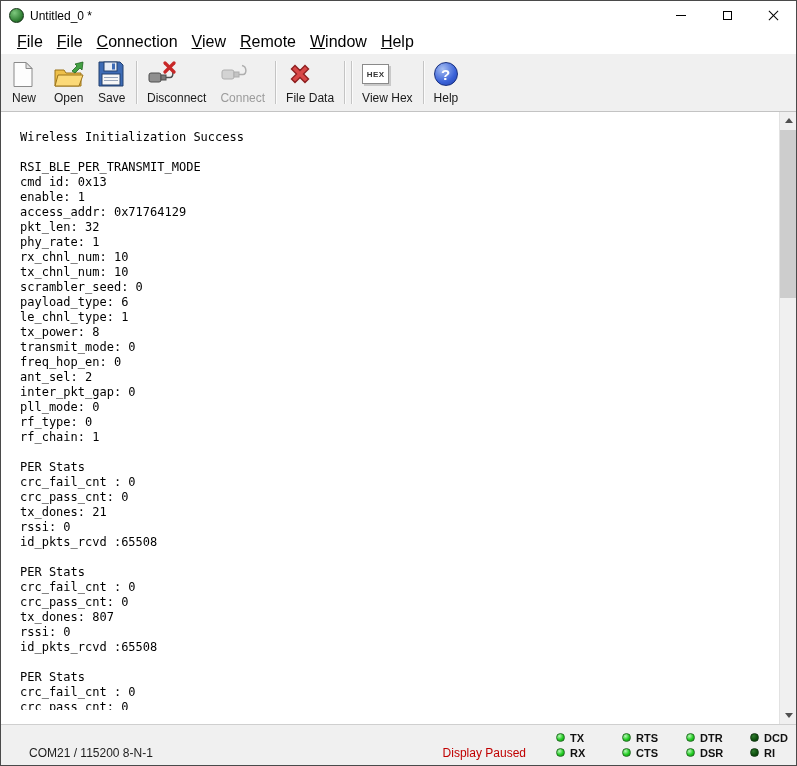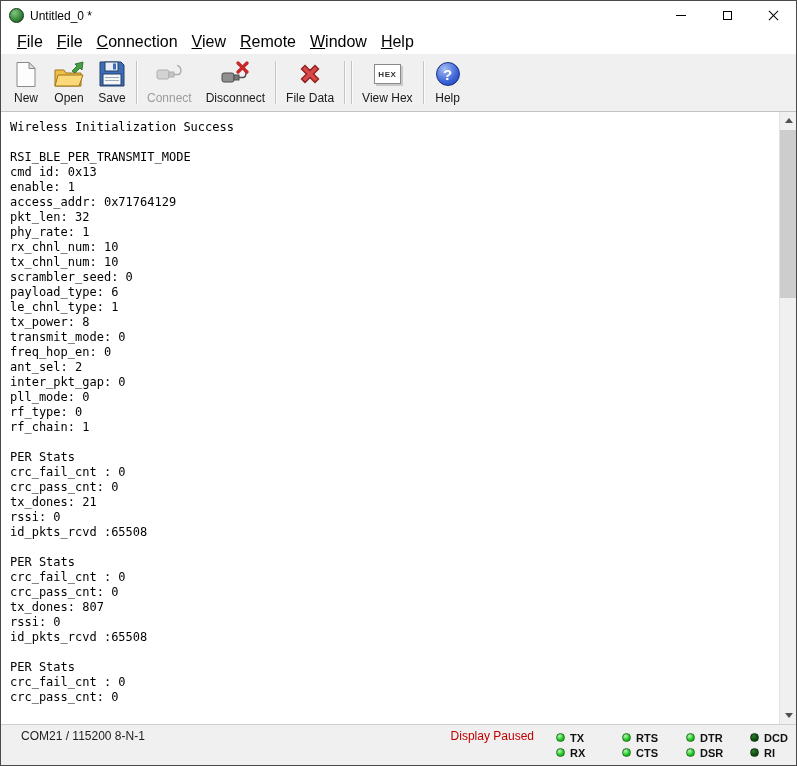--- a/index.html
+++ b/index.html
@@ -48,21 +48,21 @@
   .menu-item { display:inline-block; padding:3px 7px; cursor:default; }
   .menu-item::first-letter { text-decoration:underline; }
 
   
   .toolbar {
     height:58px; flex:0 0 58px;
     background:#f0f0f0; border-bottom:1px solid #c3c3c3;
     display:flex; align-items:stretch; padding:2px 4px;
   }
   .tb-btn {
-    display:flex; flex-direction:column; align-items:center; justify-content:flex-end;
+    display:flex; flex-direction:column; align-items:flex-start; justify-content:flex-end;
     padding:2px 7px 4px 7px; min-width:42px;
   }
   .tb-icon { height:30px; display:flex; align-items:center; justify-content:center; margin-bottom:2px; }
   .tb-label { font-size:12px; color:#1a1a1a; white-space:nowrap; }
   .tb-btn.disabled .tb-label { color:#9b9b9b; }
   .tb-sep { width:1px; background:#c4c4c4; margin:5px 3px; box-shadow:1px 0 0 #fbfbfb; }
 
   .hex-box {
     width:27px; height:20px; background:#fff; border:1px solid #8a8a8a;
     box-shadow:2px 2px 0 #c9c9c9;
@@ -74,21 +74,21 @@
     background: radial-gradient(circle at 35% 28%, #a7bff2, #3a62d8 60%, #1f3da8);
     border:1px solid #18307f;
     color:#fff; font-weight:bold; font-size:15px;
     display:flex; align-items:center; justify-content:center;
   }
 
   
   .terminal-area { position:relative; flex:1 1 auto; background:#fff; overflow:hidden; }
   .terminal-pre {
     position:absolute; left:0; top:0; right:17px; bottom:0;
-    margin:4px; padding:4px 5px;
+    margin:14px; padding:4px 5px;
     font-family:"DejaVu Sans Mono", monospace;
     font-size:12px; line-height:15px; color:#000;
     white-space:pre; overflow:hidden;
   }
   .scrollbar {
     position:absolute; right:0; top:0; bottom:0; width:17px;
     background:#f0f0f0; border-left:1px solid #e2e2e2;
   }
   .sb-btn { position:absolute; left:0; width:17px; height:17px; display:flex; align-items:center; justify-content:center; }
   .sb-btn.up { top:0; } .sb-btn.down { bottom:0; }
@@ -96,21 +96,21 @@
   .arr-down { width:0; height:0; border-left:4px solid transparent; border-right:4px solid transparent; border-top:5px solid #505050; }
   .sb-thumb { position:absolute; left:0; top:18px; width:17px; height:168px; background:#cdcdcd; }
 
   
   .statusbar {
     height:41px; flex:0 0 41px;
     background:#f0f0f0; border-top:1px solid #cfcfcf;
     display:flex; align-items:center;
     font-size:12px; color:#1d1d1d;
   }
-  .sb-left { flex:0 0 543px; display:flex; flex-direction:column; justify-content:flex-start; height:100%; padding:3px 4px; }
+  .sb-left { flex:0 0 543px; display:flex; flex-direction:column; justify-content:flex-end; height:100%; padding:3px 12px; }
   .sb-line1 { display:flex; justify-content:space-between; padding:0 6px 0 16px; line-height:17px; }
   .sb-line2 { padding-left:8px; line-height:17px; }
   .sb-paused { color:#c00000;margin-left:24px; }
   .sb-vsep { width:1px; height:32px; background:#c6c6c6; box-shadow:1px 0 0 #fbfbfb; margin:0 2px; }
   .led-group { display:flex; flex-direction:column; justify-content:center; gap:3px; padding:0 8px; }
   .led-cluster { display:flex; gap:4px; padding-left:2px; }
   .led { display:flex; align-items:center; gap:5px; min-width:44px; }
   .led-label { font-size:11px; color:#111;font-weight:bold; }
   .led-label.bold { font-weight:bold; }
   .dot { width:9px; height:9px; border-radius:50%; flex:0 0 auto; }
@@ -187,46 +187,46 @@
           <rect x="4" y="13" width="18" height="11" fill="#f7f7f7" stroke="#23406e"></rect>
           <line x1="6" y1="16.5" x2="20" y2="16.5" stroke="#99a6bb"></line>
           <line x1="6" y1="19.5" x2="20" y2="19.5" stroke="#99a6bb"></line>
         </svg>
       </span>
       <span class="tb-label">Save</span>
     </div>
 
     <div class="tb-sep"></div>
 
-    <div class="tb-btn disabled">
-      <span class="tb-icon">
-        <svg width="28" height="26" viewBox="0 0 28 26">
-          <g opacity="0.5">
-            <rect x="2" y="9" width="12" height="9" rx="2" fill="#b8b8b8" stroke="#6e6e6e"></rect>
-            <rect x="14" y="11" width="5" height="5" fill="#9a9a9a" stroke="#6e6e6e"></rect>
-            <path d="M19 13.5 h4 c4 0 4 -8 -1 -9" fill="none" stroke="#6e6e6e" stroke-width="1.5"></path>
-          </g>
-        </svg>
-      </span>
-      <span class="tb-label">Connect</span>
-    </div>
-
     <div class="tb-btn">
       <span class="tb-icon">
         <svg width="30" height="27" viewBox="0 0 30 27">
           <rect x="2" y="12" width="12" height="9" rx="2" fill="#8f8f8f" stroke="#4e4e4e"></rect>
           <rect x="14" y="14" width="5" height="5" fill="#787878" stroke="#4e4e4e"></rect>
           <path d="M19 16.5 h4 c4 0 4 -8 -1 -9" fill="none" stroke="#4e4e4e" stroke-width="1.5"></path>
           <g stroke="#c82828" stroke-width="3.2" stroke-linecap="round">
             <line x1="18" y1="2" x2="27" y2="11"></line>
             <line x1="27" y1="2" x2="18" y2="11"></line>
           </g>
         </svg>
       </span>
       <span class="tb-label">Disconnect</span>
+    </div>
+
+    <div class="tb-btn disabled">
+      <span class="tb-icon">
+        <svg width="28" height="26" viewBox="0 0 28 26">
+          <g opacity="0.5">
+            <rect x="2" y="9" width="12" height="9" rx="2" fill="#b8b8b8" stroke="#6e6e6e"></rect>
+            <rect x="14" y="11" width="5" height="5" fill="#9a9a9a" stroke="#6e6e6e"></rect>
+            <path d="M19 13.5 h4 c4 0 4 -8 -1 -9" fill="none" stroke="#6e6e6e" stroke-width="1.5"></path>
+          </g>
+        </svg>
+      </span>
+      <span class="tb-label">Connect</span>
     </div>
 
     <div class="tb-sep"></div>
 
     <div class="tb-btn">
       <span class="tb-icon">
         <svg width="28" height="28" viewBox="0 0 28 28">
           <path d="M5.5 9 L9 5.5 L14 10.5 L19 5.5 L22.5 9 L17.5 14 L22.5 19 L19 22.5 L14 17.5 L9 22.5 L5.5 19 L10.5 14 Z" fill="#d84848" stroke="#8e1f1f" stroke-width="1.4"></path>
         </svg>
       </span>

